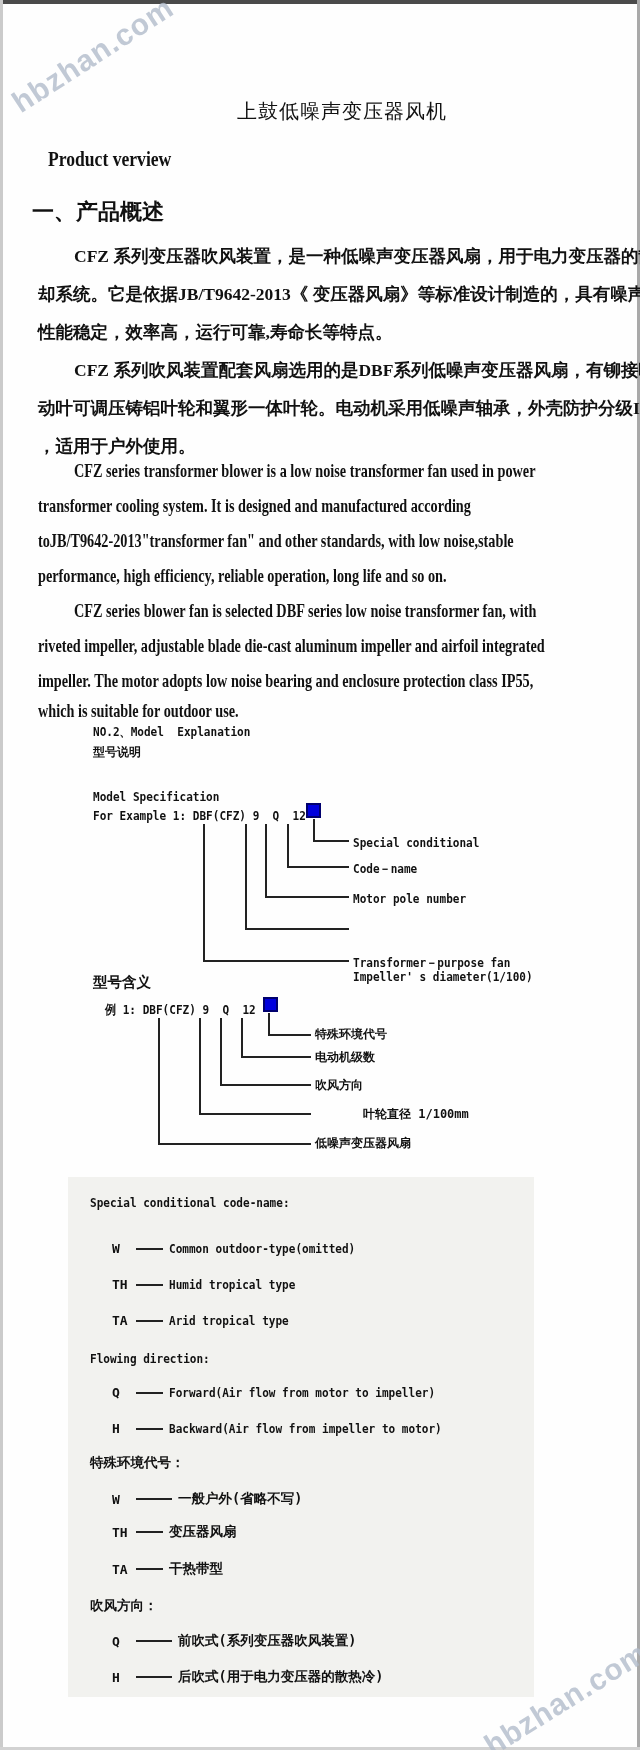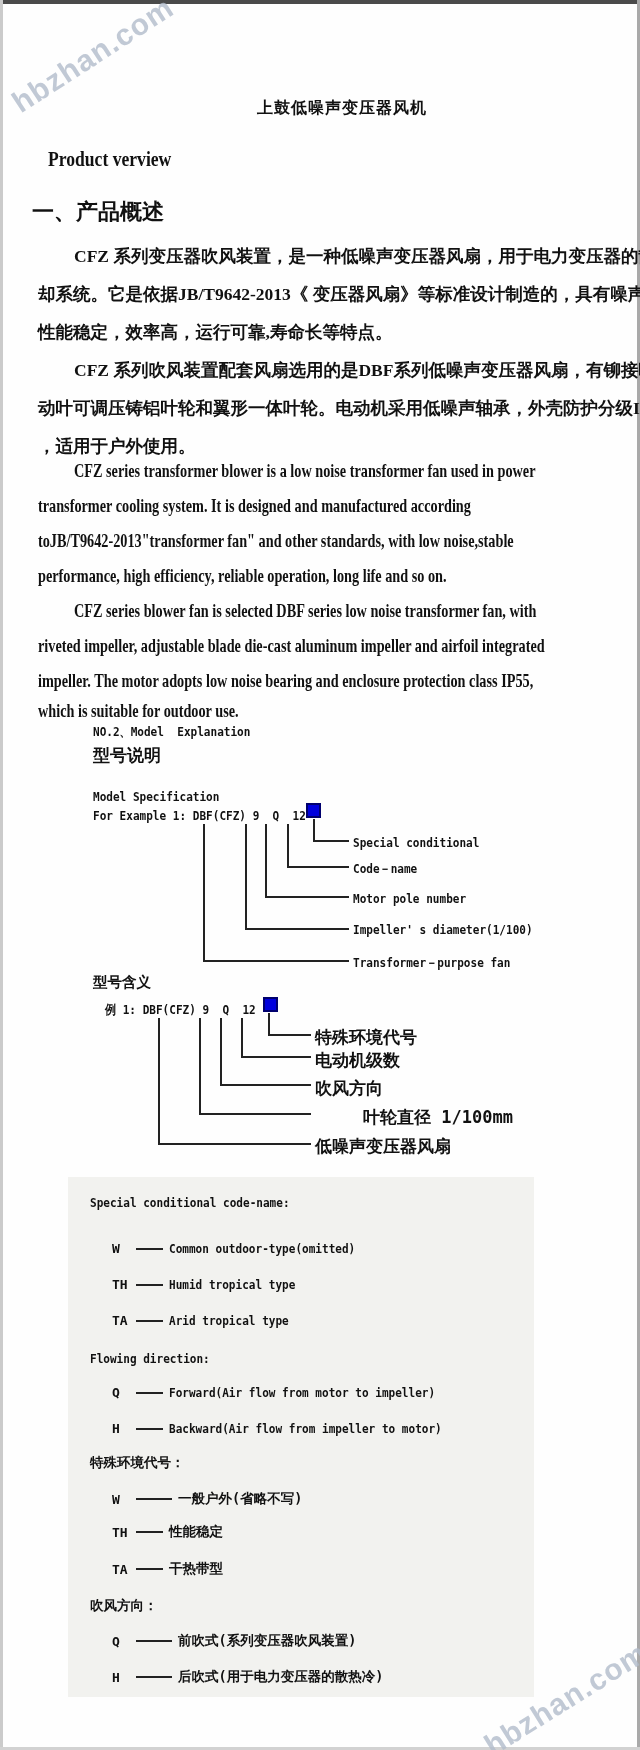--- a/index.html
+++ b/index.html
@@ -14,32 +14,32 @@
   
   .wm{font-family:"Liberation Sans",sans-serif;font-weight:bold;font-size:30px;
       color:#b3bdcc;opacity:.8;letter-spacing:1px;white-space:nowrap;
       text-align:center;pointer-events:none;}
   .wm-tl{left:-12px;top:38px;width:210px;transform:rotate(-33deg);}
   .wm-br{left:461px;top:1682px;width:210px;transform:rotate(-32deg);}
   
   .center-row{left:0;right:0;text-align:center;padding-left:44px;white-space:nowrap;}
   .title-en{font-weight:bold;font-size:24px;display:inline-block;
             transform:scaleX(.75);transform-origin:50% 50%;white-space:pre;}
-  .title-zh{font-weight:bold;font-size:16px;letter-spacing:1px;display:inline-block;white-space:pre;}
+  .title-zh{font-weight:normal;font-size:20px;letter-spacing:1px;display:inline-block;white-space:pre;}
   .h-en{font-weight:bold;font-size:22px;display:inline-block;transform:scaleX(.8);
         transform-origin:0 50%;white-space:pre;}
   .h-zh{font-weight:600;font-size:22px;white-space:pre;}
   
   .zh{font-weight:600;font-size:17.5px;white-space:pre;}
   .en{font-weight:bold;font-size:19px;display:inline-block;transform:scaleX(.75);
       transform-origin:0 50%;white-space:pre;}
   
   .m{font-family:"DejaVu Sans Mono",monospace;font-weight:bold;font-size:13px;
      display:inline-block;transform:scaleX(.85);transform-origin:0 50%;white-space:pre;}
-  .mzh{font-family:"DejaVu Sans Mono",monospace;font-weight:bold;font-size:17px;white-space:pre;}
+  .mzh{font-family:"DejaVu Sans Mono",monospace;font-weight:bold;font-size:12px;white-space:pre;}
   
   .vl{width:2px;background:#222;}
   .hl{height:2px;background:#222;}
   .sq{width:15px;height:15px;background:#0000dd;border:2px solid #00006e;box-sizing:border-box;}
   
   .legend{left:68px;top:1177px;width:466px;height:520px;background:#f2f2ef;}
   .lg-head{left:22px;}
   .lg-item{left:44px;display:flex;align-items:center;}
   .code{font-family:"DejaVu Sans Mono",monospace;font-weight:bold;font-size:13px;
         width:24px;display:inline-block;white-space:pre;}
@@ -99,21 +99,21 @@
   <div class="abs vl" style="left:287px;top:824px;height:44px;"></div>
   <div class="abs hl" style="left:287px;top:866px;width:62px;"></div>
   <div class="abs" style="left:353px;top:859px;"><span class="m">Code－name</span></div>
 
   <div class="abs vl" style="left:265px;top:824px;height:74px;"></div>
   <div class="abs hl" style="left:265px;top:896px;width:84px;"></div>
   <div class="abs" style="left:353px;top:889px;"><span class="m">Motor pole number</span></div>
 
   <div class="abs vl" style="left:245px;top:824px;height:106px;"></div>
   <div class="abs hl" style="left:245px;top:928px;width:104px;"></div>
-  <div class="abs" style="left:353px;top:920px;"><span class="m">Impeller' s diameter(1/100)</span></div>
+  <div class="abs" style="left:353px;top:967px;"><span class="m">Impeller' s diameter(1/100)</span></div>
 
   <div class="abs vl" style="left:203px;top:824px;height:138px;"></div>
   <div class="abs hl" style="left:203px;top:960px;width:146px;"></div>
   <div class="abs" style="left:353px;top:953px;"><span class="m">Transformer－purpose fan</span></div>
 
   <div class="abs mzh" style="left:93px;top:973px;font-size:14.5px;">型号含义</div>
   <div class="abs" style="left:105px;top:1000px;"><span class="m">例 1: DBF(CFZ) 9  Q  12</span></div>
   <div class="abs sq" style="left:263px;top:997px;"></div>
 
   <div class="abs vl" style="left:268px;top:1013px;height:23px;"></div>
@@ -169,21 +169,21 @@
 
     <div class="abs lg-head" style="top:276px;"><span class="itxt-zh">特殊环境代号：</span></div>
     <div class="abs lg-item" style="top:313px;">
       <span class="code">W</span>
         <span class="dash" style="width:36px;"></span>
         <span class="itxt-zh">一般户外(省略不写)</span>
     </div>
     <div class="abs lg-item" style="top:346px;">
       <span class="code">TH</span>
         <span class="dash"></span>
-        <span class="itxt-zh">性能稳定</span>
+        <span class="itxt-zh">变压器风扇</span>
     </div>
     <div class="abs lg-item" style="top:383px;">
       <span class="code">TA</span>
         <span class="dash"></span>
         <span class="itxt-zh">干热带型</span>
     </div>
 
     <div class="abs lg-head" style="top:419px;"><span class="itxt-zh">吹风方向：</span></div>
     <div class="abs lg-item" style="top:455px;">
       <span class="code">Q</span>

